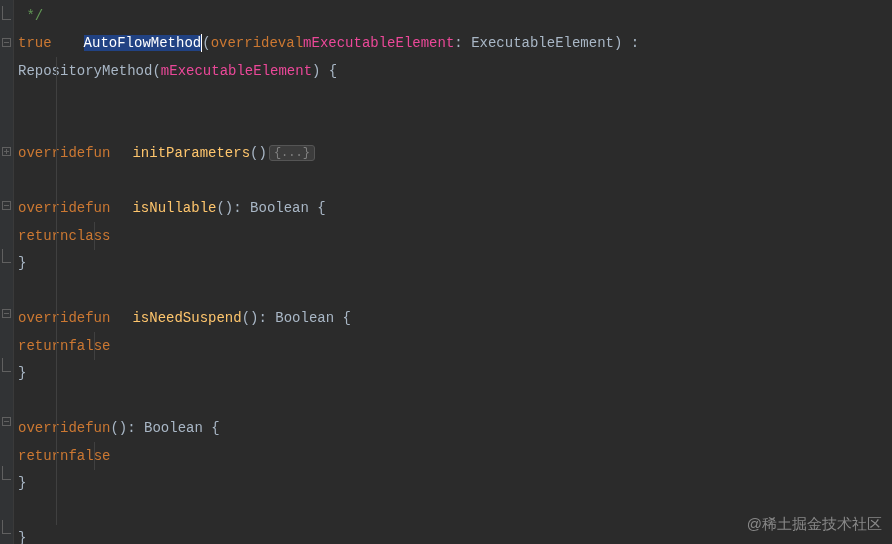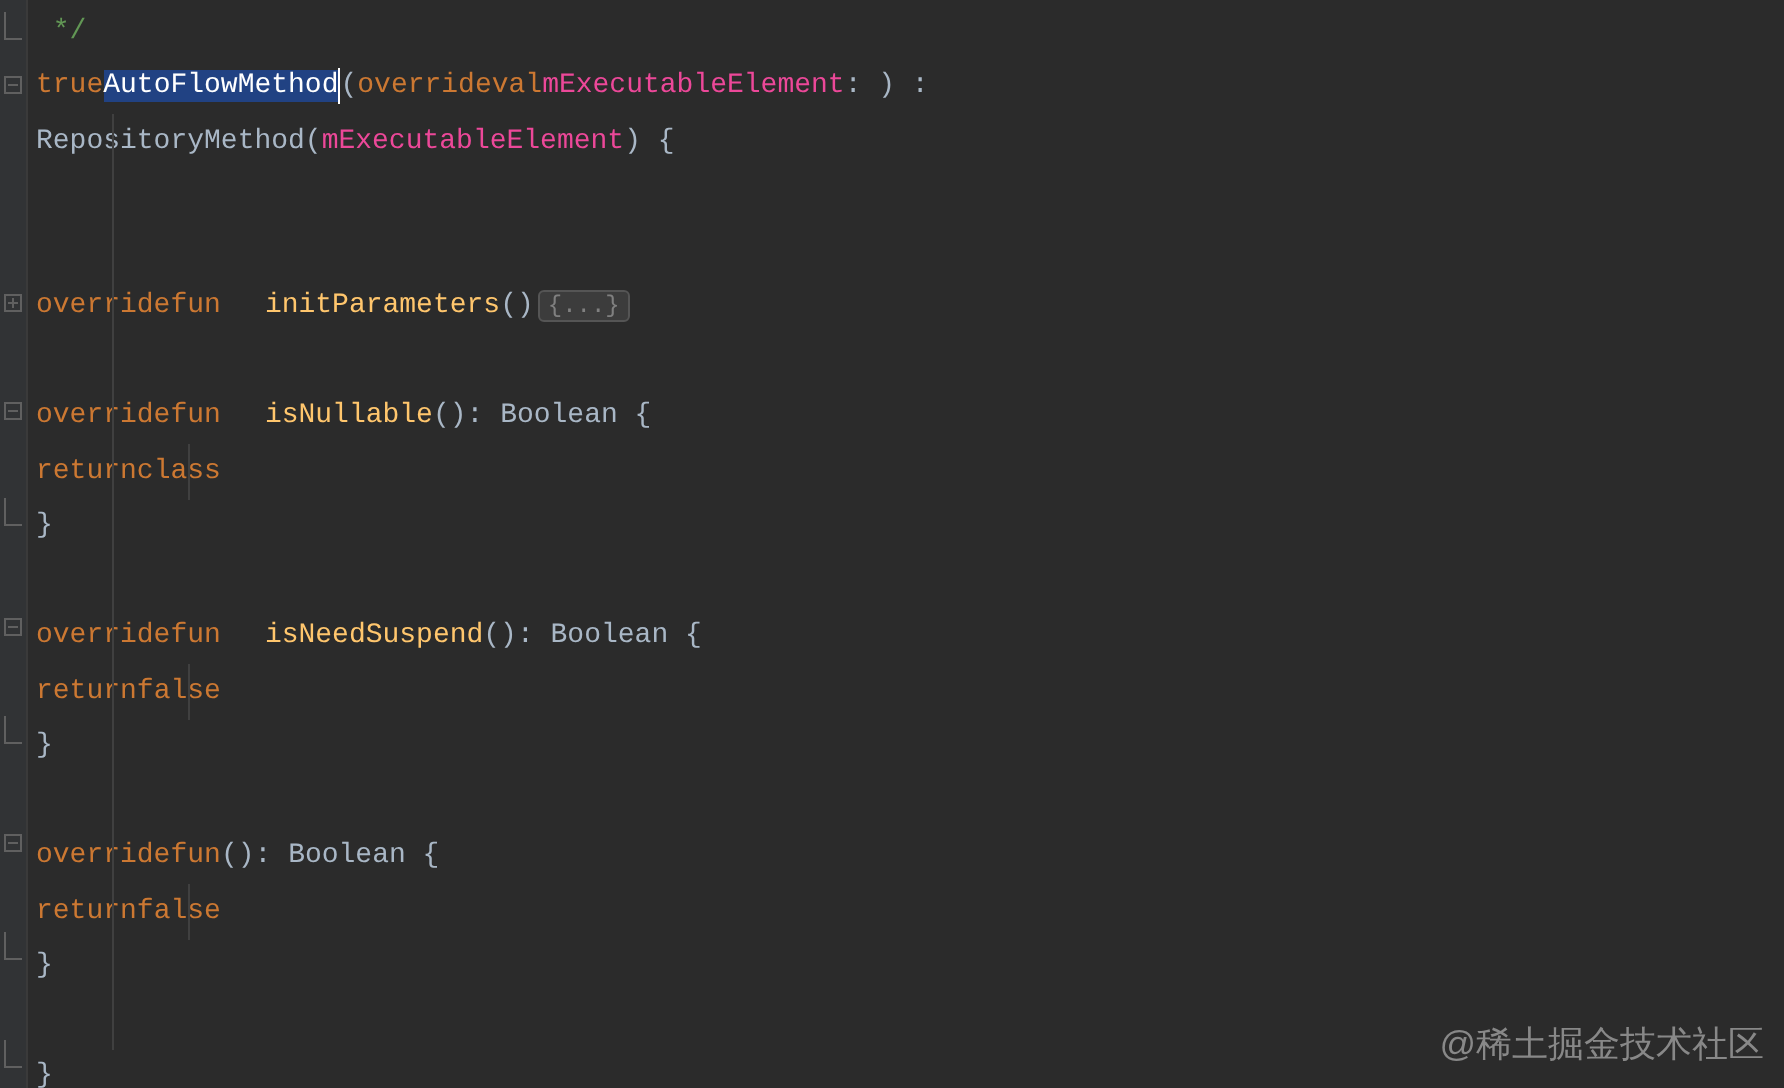--- a/index.html
+++ b/index.html
@@ -61,20 +61,21 @@
     .funcname { color: #ffc66d; margin-left: 22px; }
     .paren { color: #a9b7c6; }
     .type { color: #a9b7c6; }
     .bool { color: #cc7832; }
     .val-kw { color: #cc7832; }
     .param { color: #ec4899; }
     .comment { color: #629755; }
     .highlight {
       background: #214283;
       color: #ffffff;
+      margin-left: 32px;
     }
     .fold {
       color: #808080;
       background: #3c3c3c;
       border: 1px solid #555;
       padding: 0 4px;
       border-radius: 3px;
       font-size: 12px;
       margin-left: 2px;
     }
@@ -83,21 +84,21 @@
       width: 1px;
       height: 18px;
       background: #ffffff;
       vertical-align: middle;
     }
     .watermark {
       position: absolute;
       right: 10px;
       bottom: 10px;
       color: #888;
-      font-size: 18px;
+      font-size: 15px;
       font-family: sans-serif;
     }
     .minus-box {
       border: 1px solid #606060;
       width: 9px;
       height: 9px;
       position: relative;
     }
     .minus-box::after {
       content: '';
@@ -183,21 +184,21 @@
       </div>
     <div class="gutter-marker"></div>
     <div class="gutter-marker">
         <span class="corner-l"></span>
       </div>
   </div>
 
   <div class="code-area">
     <div class="line"><span class="comment"> */</span></div>
 
-    <div class="line"><span class="keyword">true</span> <span class="highlight">AutoFlowMethod</span><span class="cursor-caret"></span><span class="paren">(</span><span class="keyword">override</span> <span class="val-kw">val</span> <span class="param">mExecutableElement</span><span>: </span><span class="paren">)</span><span> :</span></div>
+    <div class="line"><span class="keyword">true</span> <span class="highlight">AutoFlowMethod</span><span class="cursor-caret"></span><span class="paren">(</span><span class="keyword">override</span> <span class="val-kw">val</span> <span class="param">mExecutableElement</span><span>: </span><span class="type">ExecutableElement</span><span class="paren">)</span><span> :</span></div>
 
     <div class="line"><div class="indent-guide" style="left:38px"></div>    <span class="type">RepositoryMethod</span><span class="paren">(</span><span class="param">mExecutableElement</span><span class="paren">)</span><span> {</span></div>
 
     <div class="line"><div class="indent-guide" style="left:38px"></div></div>
     <div class="line"><div class="indent-guide" style="left:38px"></div></div>
 
     <div class="line"><div class="indent-guide" style="left:38px"></div>    <span class="keyword">override</span> <span class="keyword">fun</span> <span class="funcname">initParameters</span><span class="paren">()</span> <span class="fold">{...}</span></div>
 
     <div class="line"><div class="indent-guide" style="left:38px"></div></div>
 

